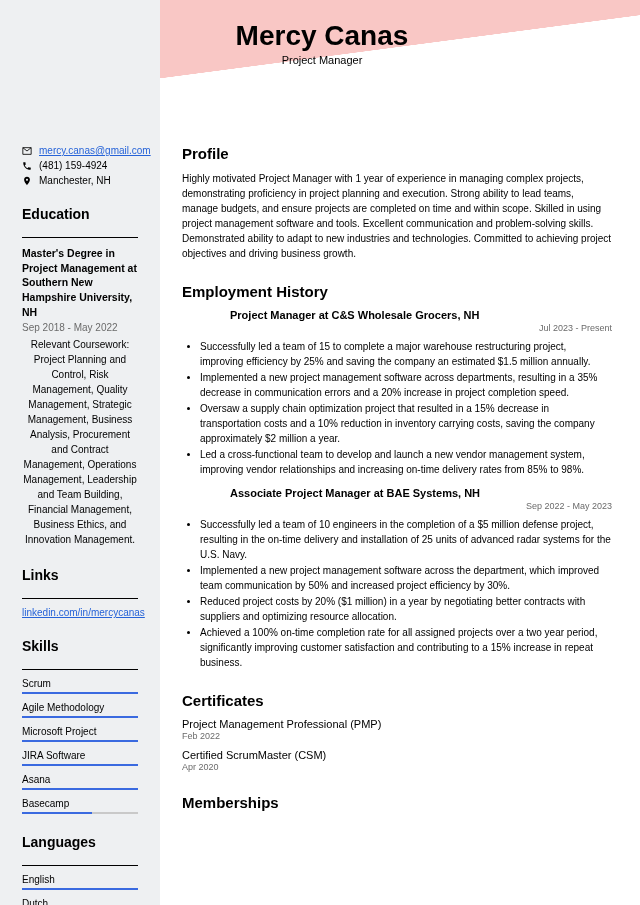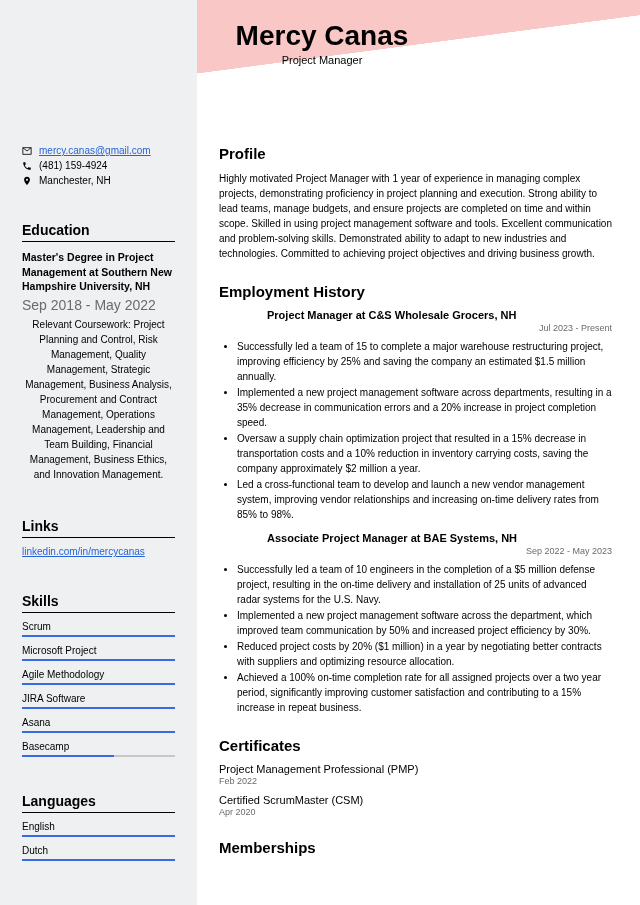--- a/index.html
+++ b/index.html
@@ -34,21 +34,21 @@
     font-size: 11px;
     color: #000;
     margin-top: 2px;
   }
   .columns {
     display: flex;
     position: absolute;
     top: 0; left: 0; right: 0; bottom: 0;
   }
   .sidebar {
-    width: 197px;
+    width: 160px;
     background: #eef0f2;
     padding: 145px 22px 20px 22px;
     font-size: 10px;
     color: #000;
     z-index: 1;
   }
   .main {
     flex: 1;
     padding: 145px 28px 20px 22px;
     font-size: 10px;
@@ -60,33 +60,33 @@
     align-items: center;
     gap: 7px;
     margin-bottom: 4px;
     font-size: 10px;
   }
   .contact-row svg { width: 10px; height: 10px; flex-shrink: 0; }
   .contact-row .email-link { color: #2663d8; text-decoration: underline; }
   .side-section-title {
     font-size: 14px;
     font-weight: 700;
-    margin-top: 36px;
-    padding-bottom: 3px;
+    margin-top: 20px;
+    padding-bottom: 15px;
     border-bottom: 1px solid #000;
     margin-bottom: 8px;
   }
   .edu-title {
     font-weight: 700;
     font-size: 10.5px;
     line-height: 1.4;
   }
   .date-range {
     color: #6b6b6b;
-    font-size: 14px;
+    font-size: 10px;
     margin: 3px 0 4px 0;
   }
   .coursework {
     font-size: 10px;
     line-height: 1.5;
     text-align: center;
   }
   .link { color: #2663d8; text-decoration: underline; font-size: 10px; }
   .skill {
     margin-bottom: 8px;
@@ -187,27 +187,27 @@
 
     <div class="side-section-title">Skills</div>
     <div id="skills-list">
         <div class="skill">
           <div class="skill-name">Scrum</div>
           <div class="skill-bar">
             <div class="skill-fill" style="width:100%"></div>
           </div>
         </div>
         <div class="skill">
+          <div class="skill-name">Agile Methodology</div>
+          <div class="skill-bar">
+            <div class="skill-fill" style="width:100%"></div>
+          </div>
+        </div>
+        <div class="skill">
           <div class="skill-name">Microsoft Project</div>
-          <div class="skill-bar">
-            <div class="skill-fill" style="width:100%"></div>
-          </div>
-        </div>
-        <div class="skill">
-          <div class="skill-name">Agile Methodology</div>
           <div class="skill-bar">
             <div class="skill-fill" style="width:100%"></div>
           </div>
         </div>
         <div class="skill">
           <div class="skill-name">JIRA Software</div>
           <div class="skill-bar">
             <div class="skill-fill" style="width:100%"></div>
           </div>
         </div>

